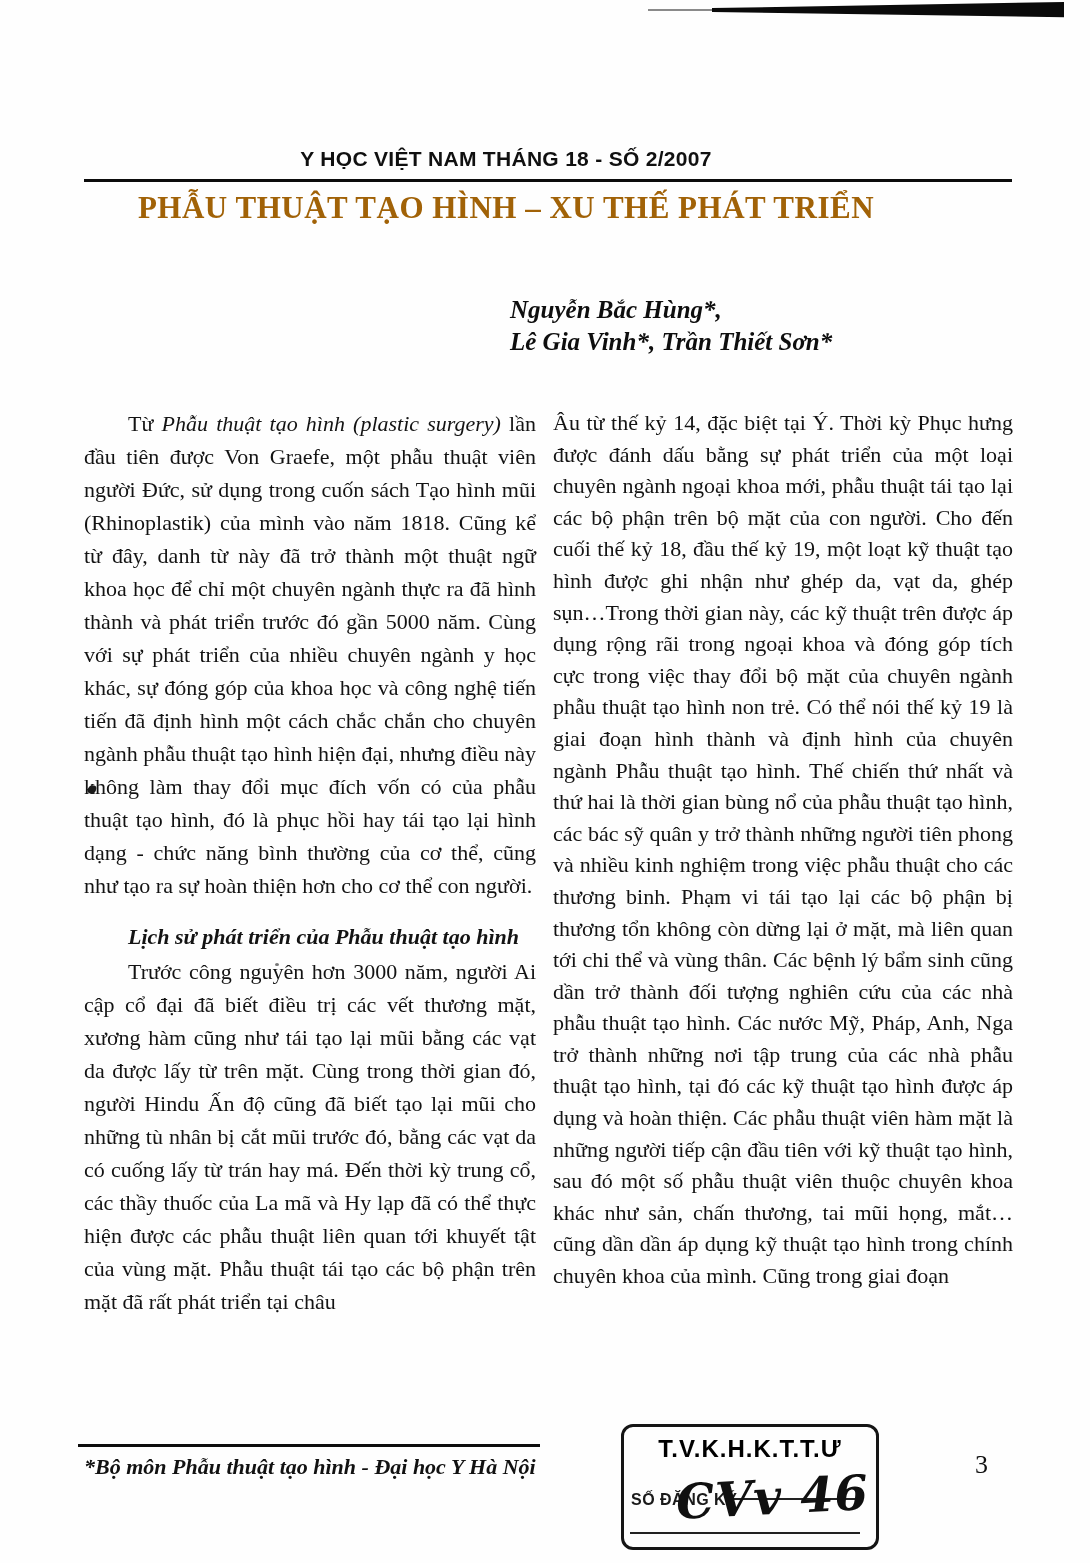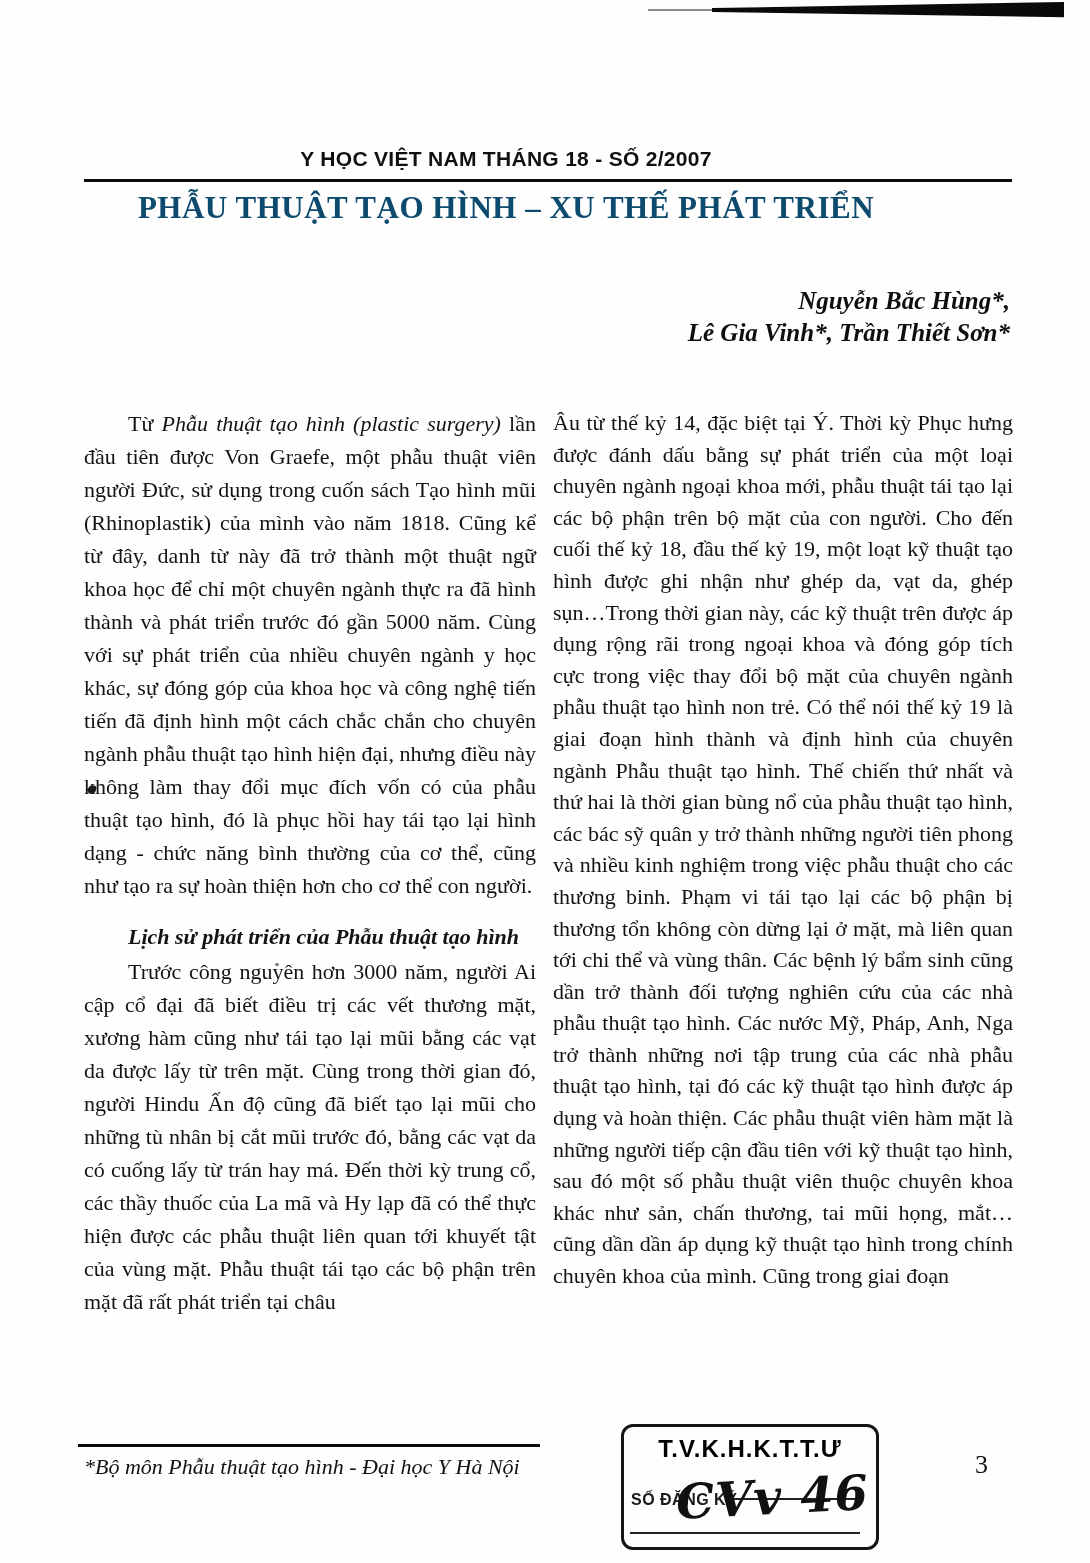--- a/index.html
+++ b/index.html
@@ -39,27 +39,27 @@
     position: absolute; left: 84px; top: 179px; width: 928px; height: 3px;
     background: #0c0c0c;
   }
 
   
   .title-block {
     position: absolute; left: 0; top: 188px; width: 1012px;
     text-align: center;
     font-weight: bold; font-size: 31px; line-height: 40px;
     letter-spacing: 0.5px;
-    color: #0c4a6e;
+    color: #a16207;
   }
 
   
   .byline {
-    position: absolute; right: 80px; top: 285px; width: 500px;
-    text-align: right;
+    position: absolute; right: 80px; top: 294px; width: 500px;
+    text-align: left;
     font-style: italic; font-weight: bold;
     font-size: 25px; line-height: 32px;
     color: #0e0e0e;
   }
 
   
   .col {
     position: absolute; top: 407px;
     text-align: justify;
     font-size: 22px; color: #131313;
@@ -87,21 +87,21 @@
     background: #777; border-radius: 50%;
   }
 
   
   .footer-rule {
     position: absolute; left: 78px; top: 1444px; width: 462px; height: 3px;
     background: #0c0c0c;
   }
   .affiliation {
     position: absolute; left: 84px; top: 1454px; width: 470px;
-    font-weight: normal; font-style: italic; font-size: 22px;
+    font-weight: bold; font-style: italic; font-size: 22px;
     color: #111;
   }
   .page-number {
     position: absolute; left: 975px; top: 1450px;
     font-size: 26px; color: #111;
   }
 
   
   .stamp {
     position: absolute; left: 621px; top: 1424px; width: 252px; height: 120px;

